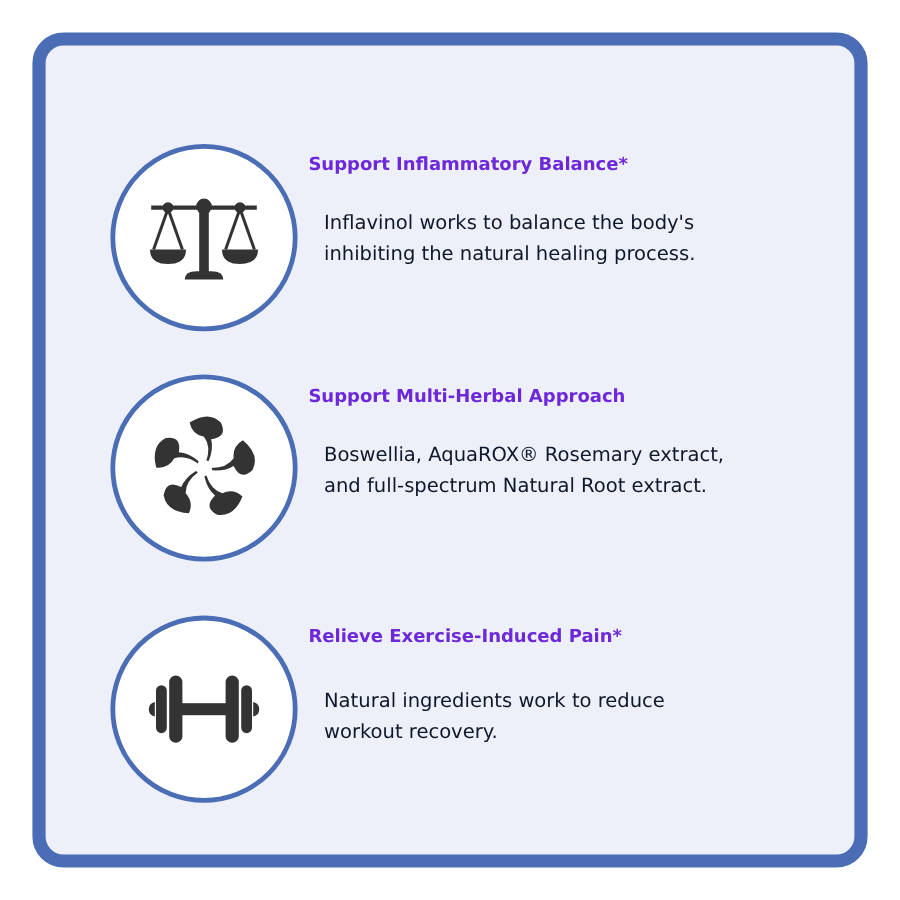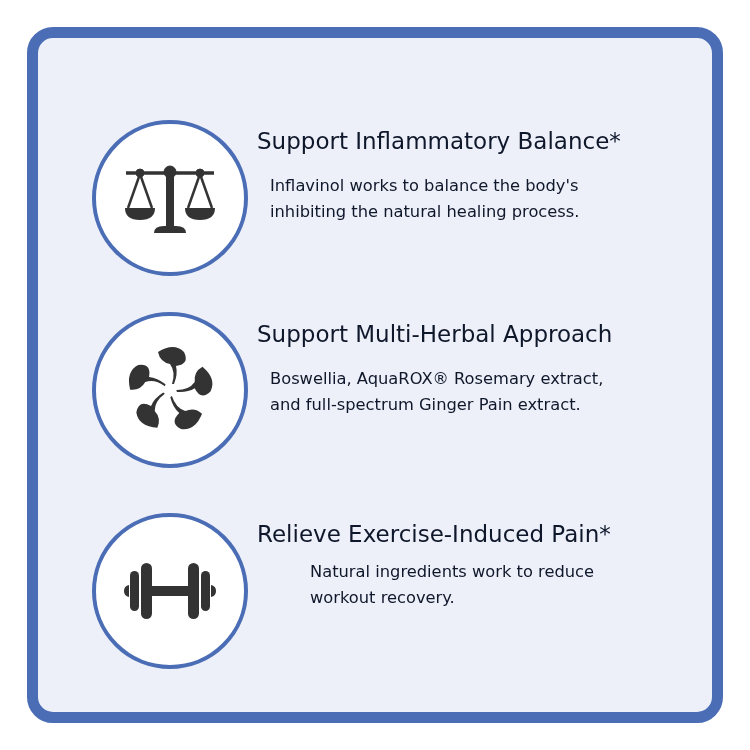--- a/index.html
+++ b/index.html
@@ -5,22 +5,22 @@
   html, body { margin:0; padding:0; }
   body { width:750px; height:750px; background:#ffffff; position:relative; overflow:hidden;
          font-family:"DejaVu Sans", sans-serif; }
   .card { position:absolute; left:27px; top:27px; width:674px; height:674px;
           border:11px solid #4a6db5; border-radius:26px; background:#edf0f9; }
   .item { position:absolute; left:0; width:674px; }
   .circle { position:absolute; left:54px; width:156px; height:156px; border-radius:50%;
             background:#ffffff; border:4px solid #4a6db5; box-sizing:border-box;
             display:flex; align-items:center; justify-content:center; }
   .circle svg { display:block; }
-  .title { position:absolute; left:219px; font-family:"DejaVu Sans", sans-serif; font-weight:normal;
-           font-size:23px; color:#0f172a; white-space:nowrap; letter-spacing:0px; }
+  .title { position:absolute; left:219px; font-family:"DejaVu Sans", sans-serif; font-weight:bold;
+           font-size:15px; color:#6d28d9; white-space:nowrap; letter-spacing:0px; }
   .desc { position:absolute; left:232px; font-size:16.3px; line-height:26px; color:#0f172a;
           white-space:nowrap; }
   .desc span { display:block; }
 </style>
 </head>
 <body>
 
 <div class="card">
 
   <div class="item" style="top:0;">
@@ -67,38 +67,38 @@
           </g>
           <g transform="rotate(288)">
             <path d="M2 -6 Q6 -18 0 -26 Q-10 -28 -12 -38 Q4 -48 14 -38 Q20 -26 6 -24 Q8 -16 4 -6 Z"></path>
           </g>
         </g>
       </svg>
     </div>
     <div class="title" style="top:283px;">Support Multi-Herbal Approach</div>
     <div class="desc" style="top:328px;">
       <span>Boswellia, AquaROX® Rosemary extract,</span>
-      <span>and full-spectrum Ginger Pain extract.</span>
+      <span>and full-spectrum Natural Root extract.</span>
     </div>
   </div>
 
   <div class="item" style="top:0;">
     <div class="circle" style="top:475px;">
       <svg width="100" height="70" viewBox="0 0 100 70">
         <g fill="#333333">
           <path d="M4 35 Q4 30 9 29 L9 41 Q4 40 4 35 Z"></path>
           <rect x="10" y="15" width="9" height="40" rx="4.5"></rect>
           <rect x="21" y="7" width="11" height="56" rx="5.5"></rect>
           <rect x="31" y="30" width="38" height="10"></rect>
           <rect x="68" y="7" width="11" height="56" rx="5.5"></rect>
           <rect x="81" y="15" width="9" height="40" rx="4.5"></rect>
           <path d="M96 35 Q96 30 91 29 L91 41 Q96 40 96 35 Z"></path>
         </g>
       </svg>
     </div>
     <div class="title" style="top:483px;">Relieve Exercise-Induced Pain*</div>
-    <div class="desc" style="top:521px;margin-left:40px;">
+    <div class="desc" style="top:533px;">
       <span>Natural ingredients work to reduce</span>
       <span>workout recovery.</span>
     </div>
   </div>
 
 </div>
 
 </body></html>

